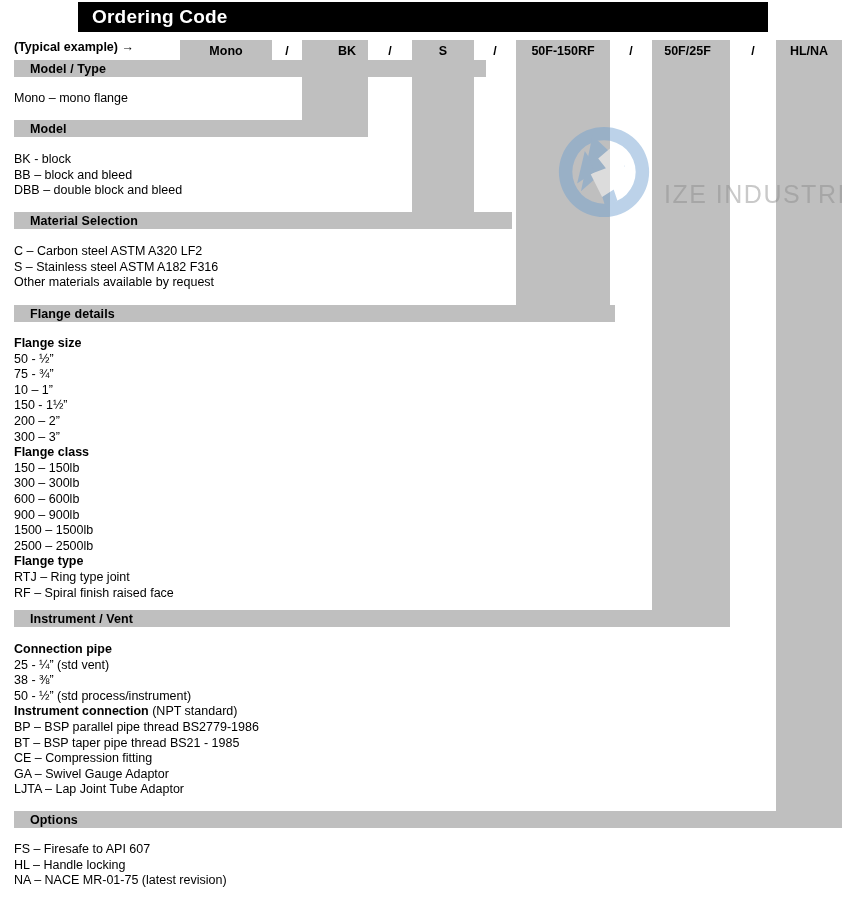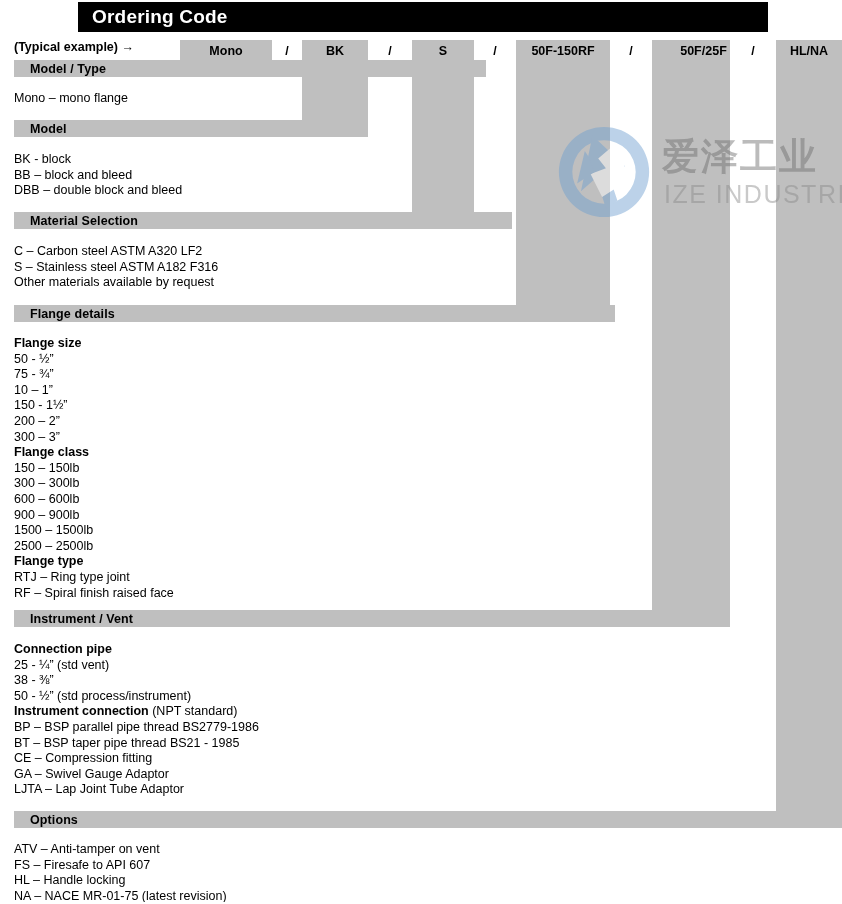--- a/index.html
+++ b/index.html
@@ -186,35 +186,34 @@
     </div>
 
   <div id="watermark">
     <svg class="wm-mark" viewBox="0 0 100 100">
       <path d="M50 3 A47 47 0 1 0 50 97 A47 47 0 1 0 50 3 Z
                M50 17 A33 33 0 1 1 50 83 A33 33 0 1 1 50 17 Z" fill="#6e9fd0" fill-rule="evenodd"></path>
       <path d="M38 12 L26 70 L42 56 L52 88 L64 80 L54 50 L72 44 Z" fill="#6e9fd0"></path>
       <path d="M58 24 L44 36 L52 46 L36 52 L48 76 L70 62 L72 32 Z" fill="#ffffff"></path>
       <path d="M30 28 L22 62 L40 50 L34 34 Z" fill="#6e9fd0"></path>
     </svg>
-    <div class="wm-cn">爱泽工业</div>
     <div class="wm-en">IZE INDUSTRIES</div>
   </div>
 
   <div id="title-bar">
     <span class="title-text">Ordering Code</span>
   </div>
 
   <div id="code-row">
     <span class="typ-example">(Typical example) →</span>
   <span class="code-cell" style="left: 180px; width: 92px;">Mono</span>
-      <span class="code-cell" style="left: 302px; width: 66px;">BK</span>
+      <span class="code-cell" style="left: 314px; width: 66px;">BK</span>
       <span class="code-cell" style="left: 412px; width: 62px;">S</span>
       <span class="code-cell" style="left: 516px; width: 94px;">50F-150RF</span>
-      <span class="code-cell" style="left: 652px; width: 71px; padding-left: 16px;">50F/25F</span>
+      <span class="code-cell" style="left: 652px; width: 71px;">50F/25F</span>
       <span class="code-cell" style="left: 776px; width: 66px;">HL/NA</span>
       <span class="slash" style="left: 272px; width: 30px;">/</span>
       <span class="slash" style="left: 368px; width: 44px;">/</span>
       <span class="slash" style="left: 474px; width: 42px;">/</span>
       <span class="slash" style="left: 610px; width: 42px;">/</span>
       <span class="slash" style="left: 730px; width: 46px;">/</span>
     </div>
 
   <div id="sections-layer">
       <div class="sec-bar" style="left: 14px; top: 60px; width: 472px; height: 17px;">
@@ -273,21 +272,20 @@
         <span class="txt-line"><span class="r">BP – BSP parallel pipe thread BS2779-1986</span></span>
         <span class="txt-line"><span class="r">BT – BSP taper pipe thread BS21 - 1985</span></span>
         <span class="txt-line"><span class="r">CE – Compression fitting</span></span>
         <span class="txt-line"><span class="r">GA – Swivel Gauge Adaptor</span></span>
         <span class="txt-line"><span class="r">LJTA – Lap Joint Tube Adaptor</span></span>
       </div>
       <div class="sec-bar" style="left: 14px; top: 811px; width: 828px; height: 17px;">
         <span class="sec-label">Options</span>
       </div>
       <div class="txt-block" style="left: 14px; top: 842px;">
-        <span class="txt-line"><span class="r">ATV – Anti-tamper on vent</span></span>
         <span class="txt-line"><span class="r">FS – Firesafe to API 607</span></span>
         <span class="txt-line"><span class="r">HL – Handle locking</span></span>
         <span class="txt-line"><span class="r">NA – NACE MR-01-75 (latest revision)</span></span>
       </div>
     </div>
 
   <div id="bottom-rule"></div>
 </div>
 
 </body></html>

